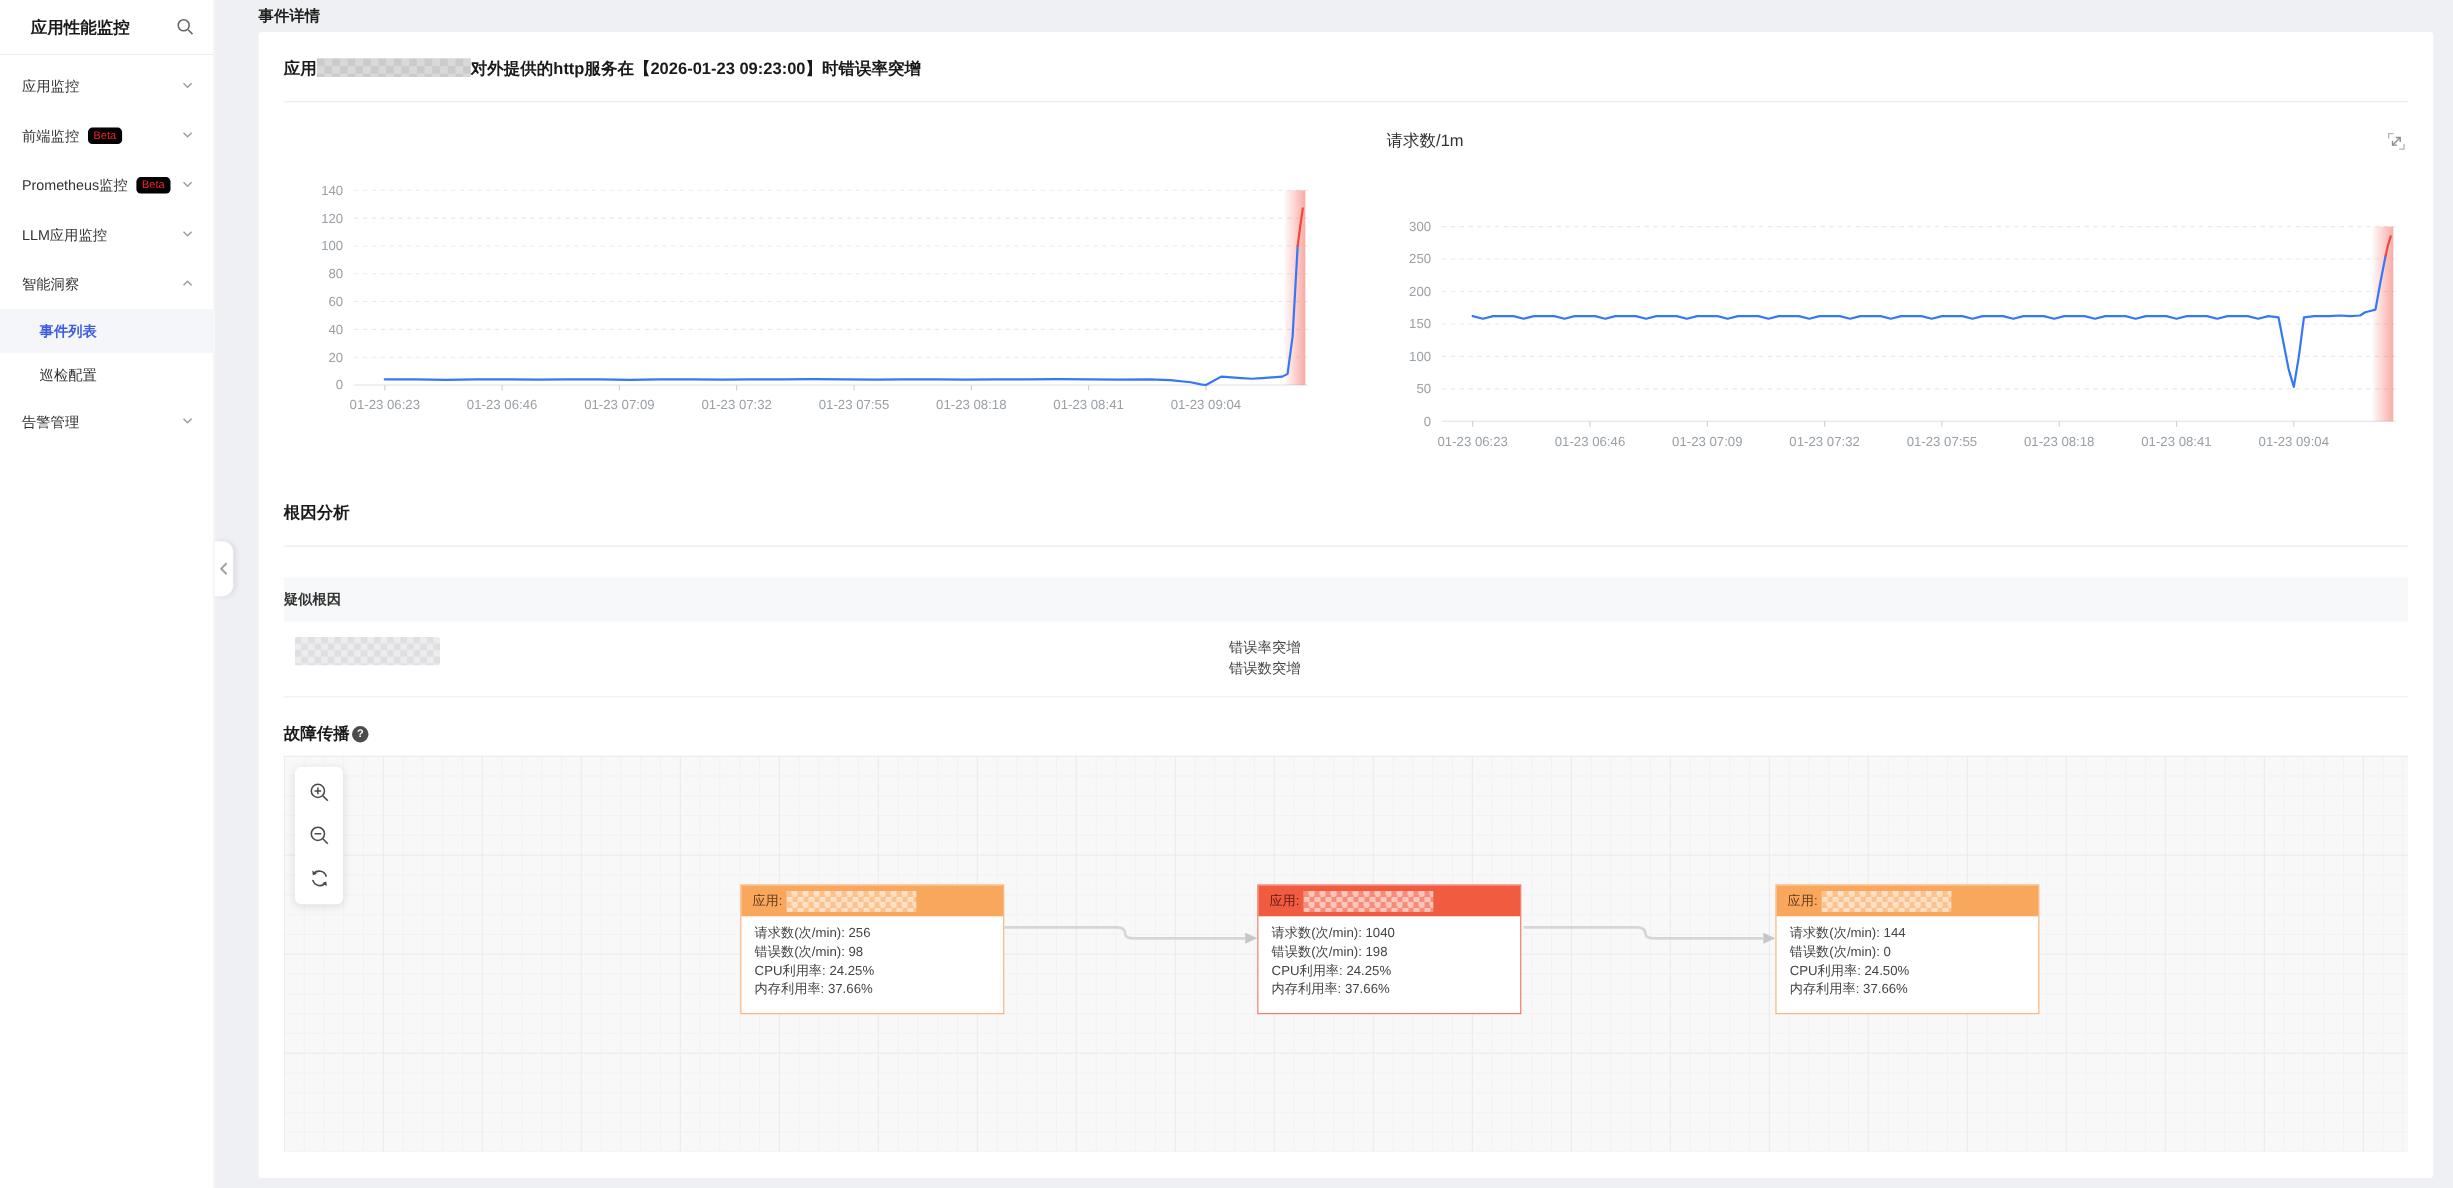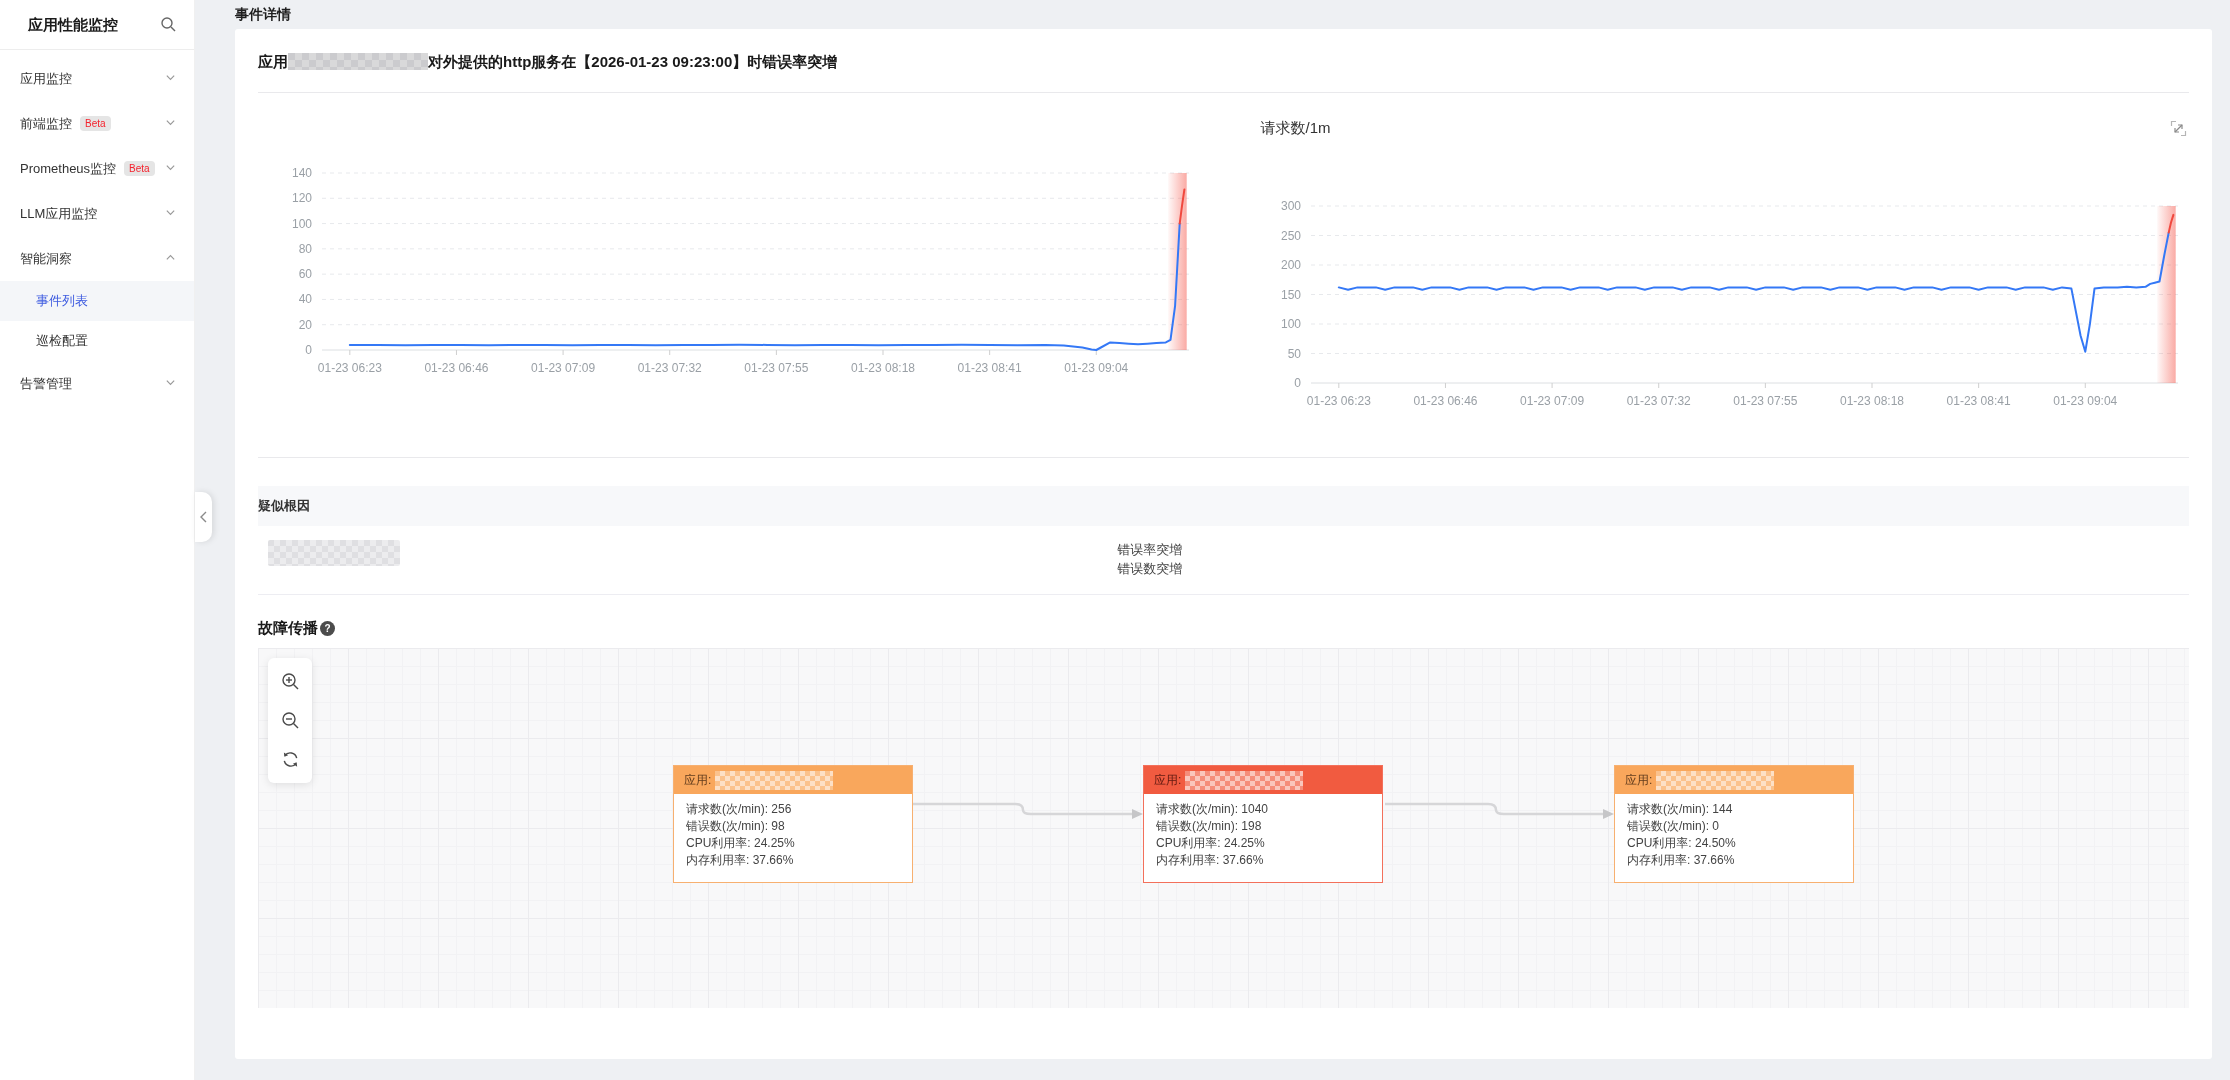--- a/index.html
+++ b/index.html
@@ -10,25 +10,25 @@
   .sidebar { position:fixed; left:0; top:0; width:195px; height:1080px; background:#fff;
     border-right:1px solid #f0f0f0; z-index:5; }
   .sb-title-row { display:flex; align-items:flex-start; justify-content:space-between;
     padding:16px 18px 14px 28px; }
   .sb-title { font-size:15px; font-weight:bold; color:#1b1b1b; }
   .sb-divider { border:none; border-top:1px solid #ededed; margin:0 0 6px 0; }
   .sb-item { display:flex; align-items:center; height:45px; padding:0 18px 0 20px;
     font-size:13px; color:#333; cursor:pointer; }
   .sb-item .lbl { flex:0 0 auto; }
   .sb-item .spacer { flex:1; }
-  .beta { margin-left:8px; font-size:10px; color:#f5222d; background:#e5e5e5;
+  .beta { margin-left:8px; font-size:10px; color:#f5222d; background:#000000;
     border-radius:4px; padding:1px 5px; line-height:13px; }
   .sb-sub { height:40px; display:flex; align-items:center; padding-left:36px;
     font-size:13px; color:#333; cursor:pointer; }
-  .sb-sub.active { background:#f4f6f9; color:#3d5be0; font-weight:normal; }
+  .sb-sub.active { background:#f4f6f9; color:#3d5be0; font-weight:bold; }
   .chev { color:#999; }
   .collapse-handle { position:fixed; left:195px; top:492px; width:17px; height:50px;
     background:#fff; border-radius:0 10px 10px 0; box-shadow:2px 0 6px rgba(0,0,0,0.10);
     display:flex; align-items:center; justify-content:center; z-index:6; cursor:pointer; }
 
   
   .main { margin-left:195px; }
   .top-header { height:29px; display:flex; align-items:center; padding-left:40px;
     font-size:14px; font-weight:bold; color:#1f1f1f; }
   .card { margin:0 18px 0 40px; background:#fff; border-radius:3px; min-height:1030px;
@@ -274,20 +274,21 @@
               <text x="731.6363636363636" y="261" text-anchor="middle" fill="#9aa0a6" font-size="12">01-23 08:41</text>
               <line x1="838.2727272727273" x2="838.2727272727273" y1="239" y2="244" stroke="#cfcfcf"></line>
               <text x="838.2727272727273" y="261" text-anchor="middle" fill="#9aa0a6" font-size="12">01-23 09:04</text>
               <polyline points="91.8,143.4 101.1,145.8 110.4,143.4 128.9,143.4 138.2,145.8 147.5,143.4 166.0,143.4 175.3,145.8 184.5,143.4 203.1,143.4 212.4,145.8 221.6,143.4 240.2,143.4 249.5,145.8 258.7,143.4 277.3,143.4 286.5,145.8 295.8,143.4 314.4,143.4 323.6,145.8 332.9,143.4 351.5,143.4 360.7,145.8 370.0,143.4 388.5,143.4 397.8,145.8 407.1,143.4 425.6,143.4 434.9,145.8 444.2,143.4 462.7,143.4 472.0,145.8 481.3,143.4 499.8,143.4 509.1,145.8 518.4,143.4 536.9,143.4 546.2,145.8 555.5,143.4 574.0,143.4 583.3,145.8 592.5,143.4 611.1,143.4 620.4,145.8 629.6,143.4 648.2,143.4 657.5,145.8 666.7,143.4 685.3,143.4 694.5,145.8 703.8,143.4 722.4,143.4 731.6,145.8 740.9,143.4 759.5,143.4 768.7,145.8 778.0,143.4 796.5,143.4 805.8,145.8 815.1,143.4 824.4,144.6 833.6,191.8 838.3,207.7 842.9,180.0 847.5,144.6 856.8,143.4 870.7,143.4 880.0,142.8 889.3,143.4 898.5,142.8 903.2,139.9 907.8,138.7 912.5,137.5 917.1,112.2 921.7,88.6" fill="none" stroke="#3478f6" stroke-width="2" stroke-linejoin="round" stroke-linecap="round"></polyline>
               <polyline points="921.7,88.6 924.0,78.5 926.4,70.9" fill="none" stroke="#f0483e" stroke-width="2" stroke-linejoin="round" stroke-linecap="round"></polyline>
             </svg></div>
       </div>
     </div>
 
     <div class="rc-section">
+      <div class="rc-title">根因分析</div>
       <hr class="section-divider">
       <div class="rc-table">
         <div class="rc-thead">
           <div class="rc-col2">疑似根因</div>
         </div>
         <div class="rc-row">
           <div class="rc-col1"><span class="mosaic-light"></span></div>
           <div class="rc-col2">
             <div class="cause-line">错误率突增</div>
             <div class="cause-line">错误数突增</div>

